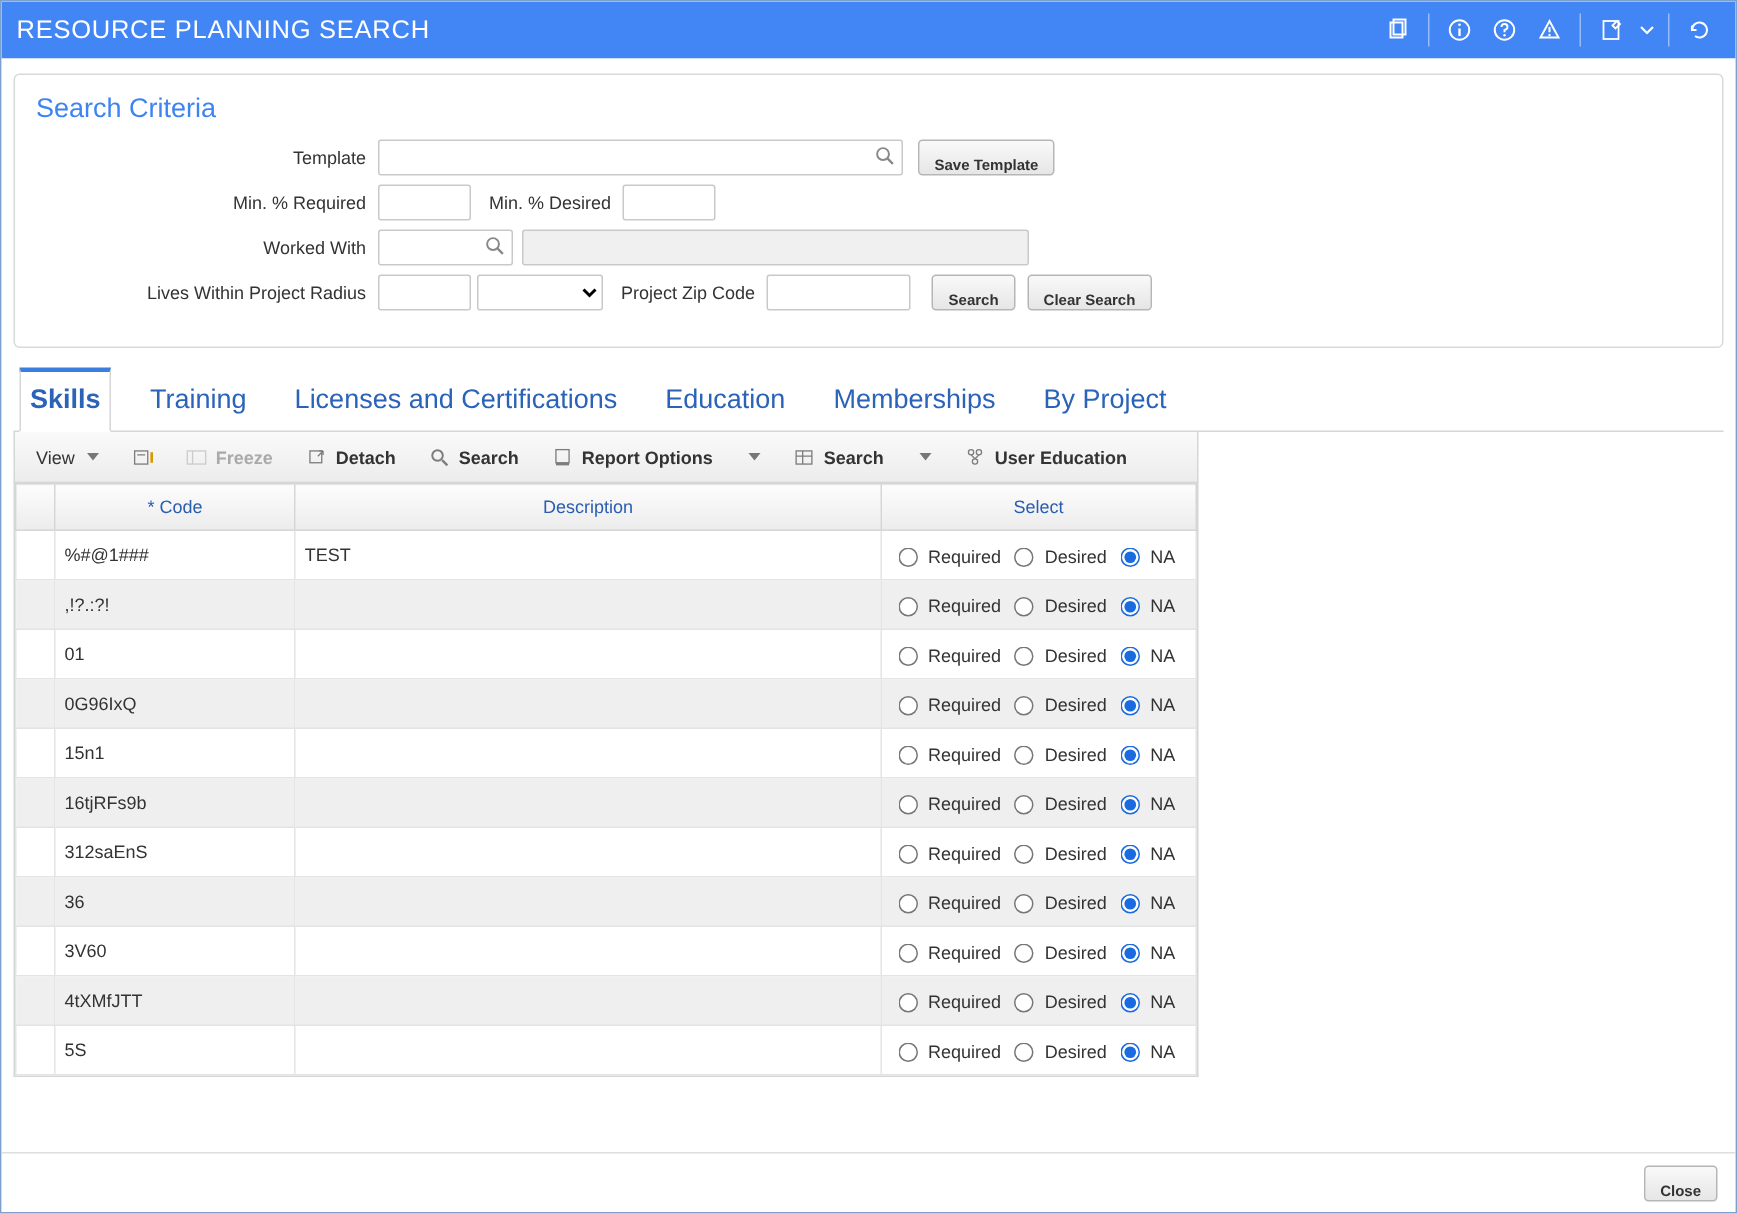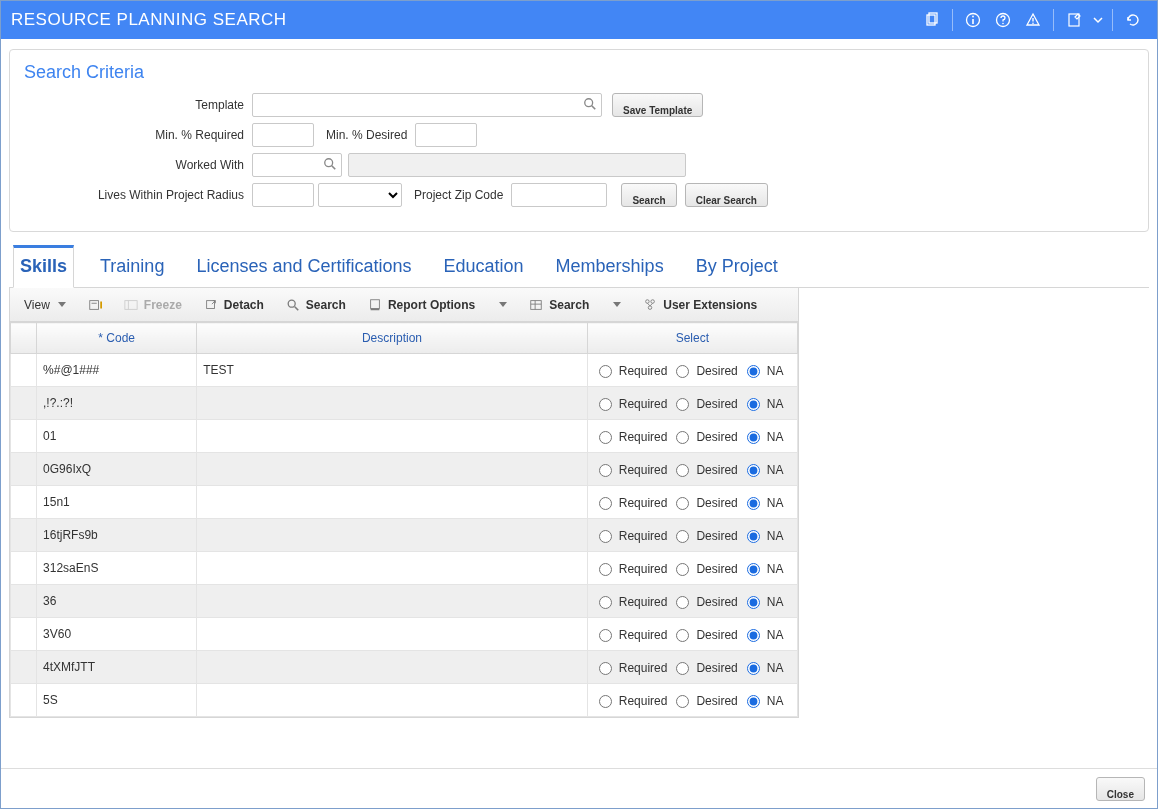--- a/index.html
+++ b/index.html
@@ -234,21 +234,21 @@
         <span class="dd-caret"></span>
       </div>
     <div class="tbitem">
       <svg viewBox="0 0 16 16">
           <circle cx="5" cy="4" r="2" stroke="#7c7c7c" fill="none"></circle>
           <circle cx="11" cy="4" r="2" stroke="#7c7c7c" fill="none"></circle>
           <circle cx="8" cy="11" r="2" stroke="#7c7c7c" fill="none"></circle>
           <line x1="5" y1="6" x2="8" y2="9" stroke="#7c7c7c"></line>
           <line x1="11" y1="6" x2="8" y2="9" stroke="#7c7c7c"></line>
         </svg>
-      <span>User Extensions</span>
+      <span>User Education</span>
     </div>
   </div>
 
   <div class="grid-wrap">
     <table class="grid">
       <colgroup>
         <col class="col-handle">
           <col class="col-code">
           <col class="col-desc">
           <col class="col-sel">

